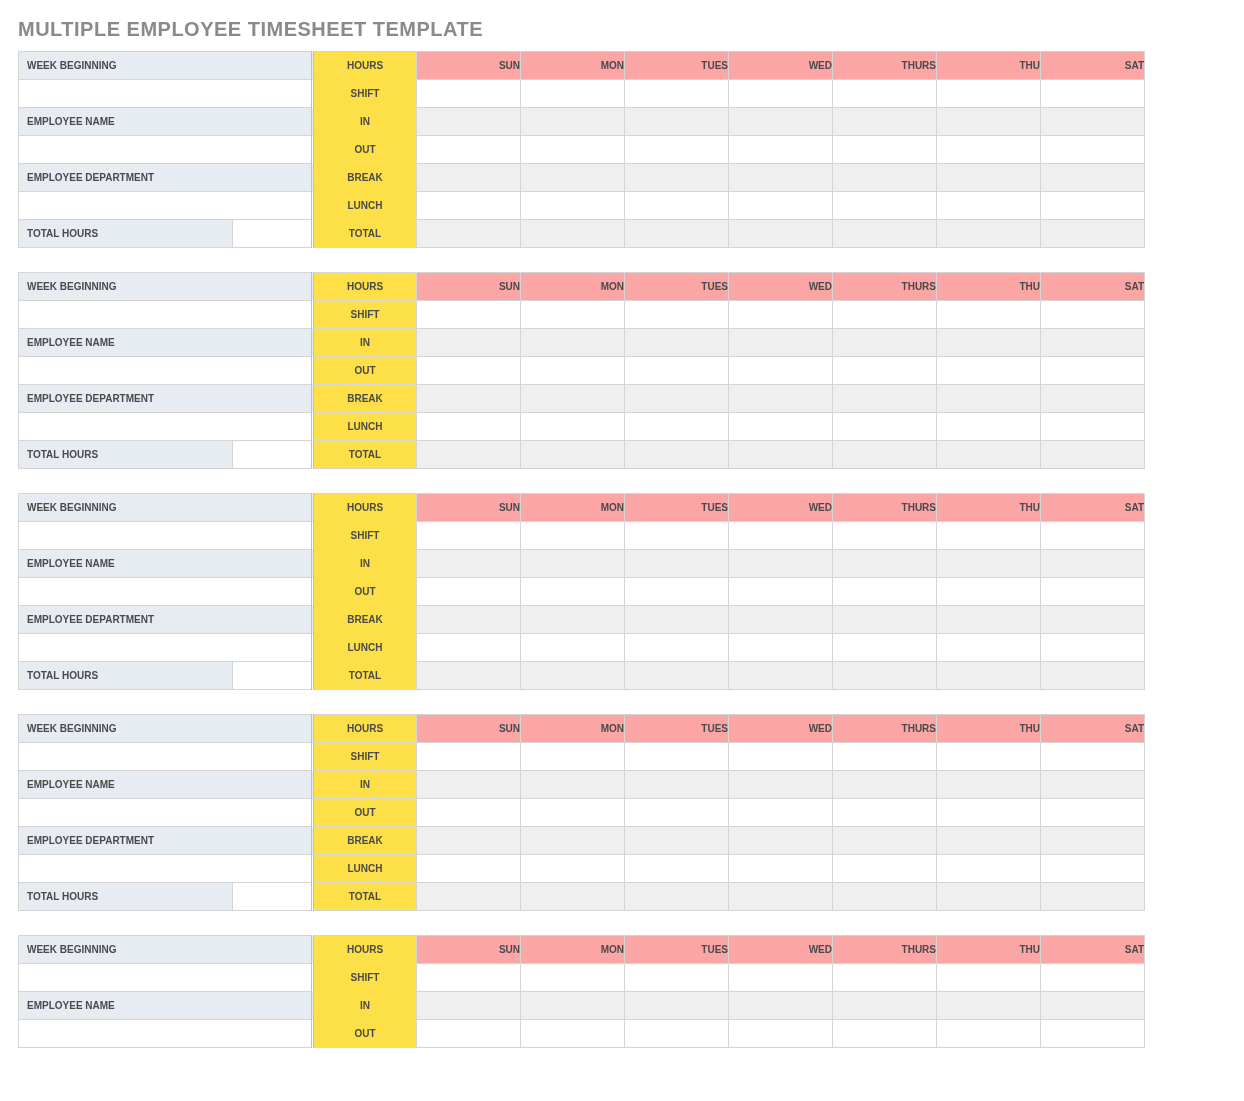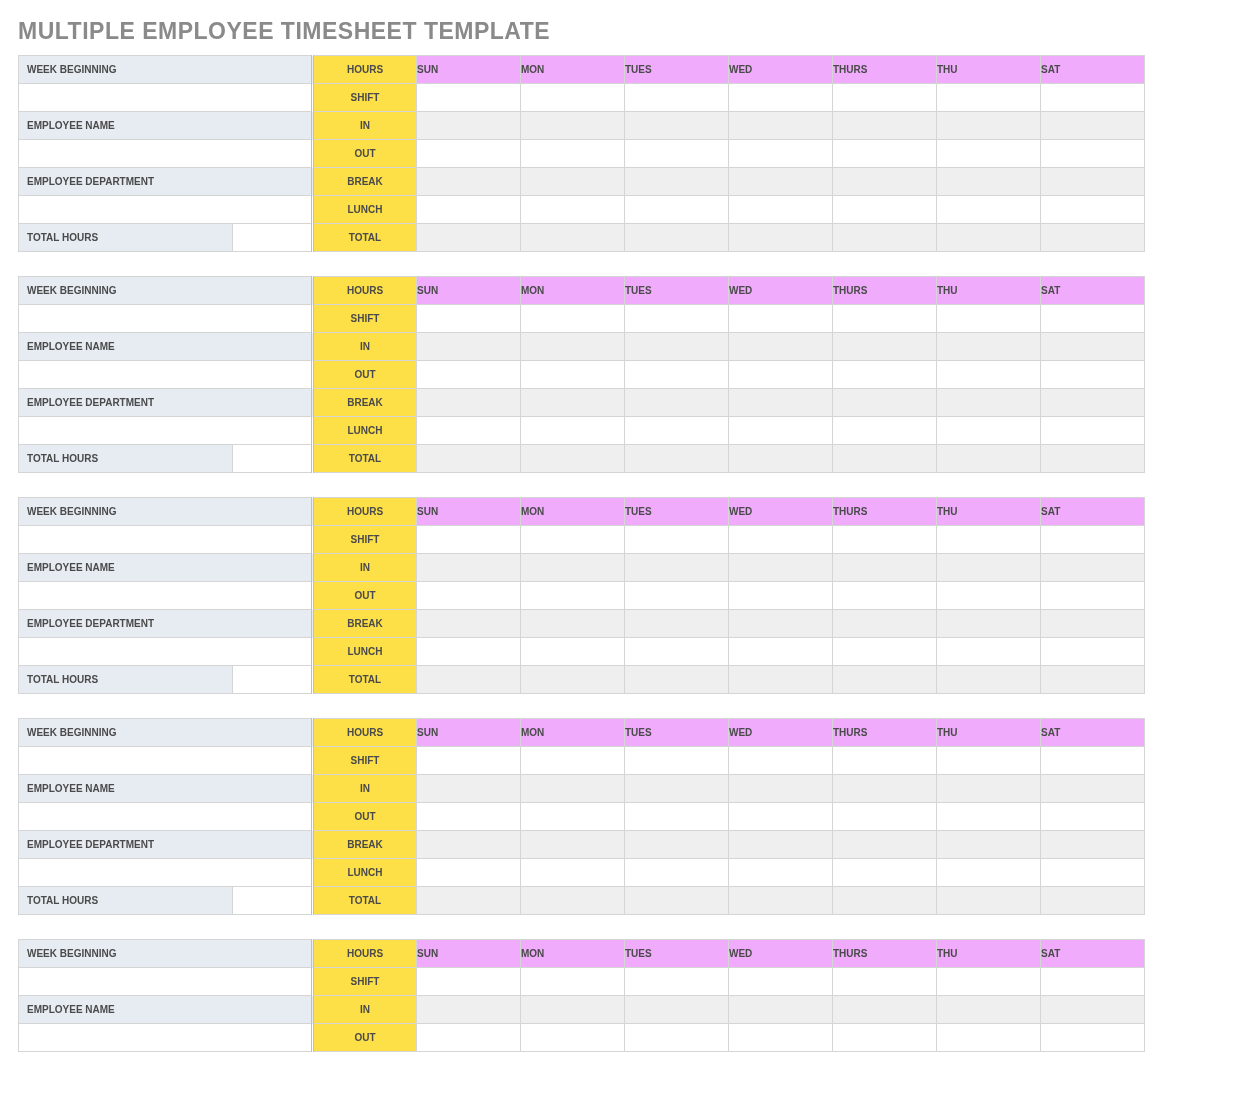--- a/index.html
+++ b/index.html
@@ -4,21 +4,21 @@
 <style>
   * { box-sizing: border-box; margin: 0; padding: 0; }
   body {
     font-family: "Century Gothic", "Avant Garde", Arial, sans-serif;
     background: #ffffff;
     padding: 10px 18px;
     width: 1244px;
   }
   h1.page-title {
     color: #8a8a8a;
-    font-size: 23px;
+    font-size: 20px;
     font-weight: bold;
     letter-spacing: 0.5px;
     margin: 8px 0 10px 0;
   }
   .timesheet-block {
     margin-bottom: 24px;
   }
   .timesheet-table {
     border-collapse: collapse;
     width: 1044px;
@@ -47,22 +47,22 @@
   
   td.grey-label {
     background: #fde047;
     text-align: center;
     padding-left: 0;
     border-left: 3px double #bfbfbf;
   }
   
   
   td.day-header {
-    background: #f0abfc;
-    text-align: left;
+    background: #fca5a5;
+    text-align: right;
     padding-left: 0;
   }
   
   td.alt-grey {
     background: #efefef;
   }
   
   td.white-box {
     background: #ffffff;
   }

